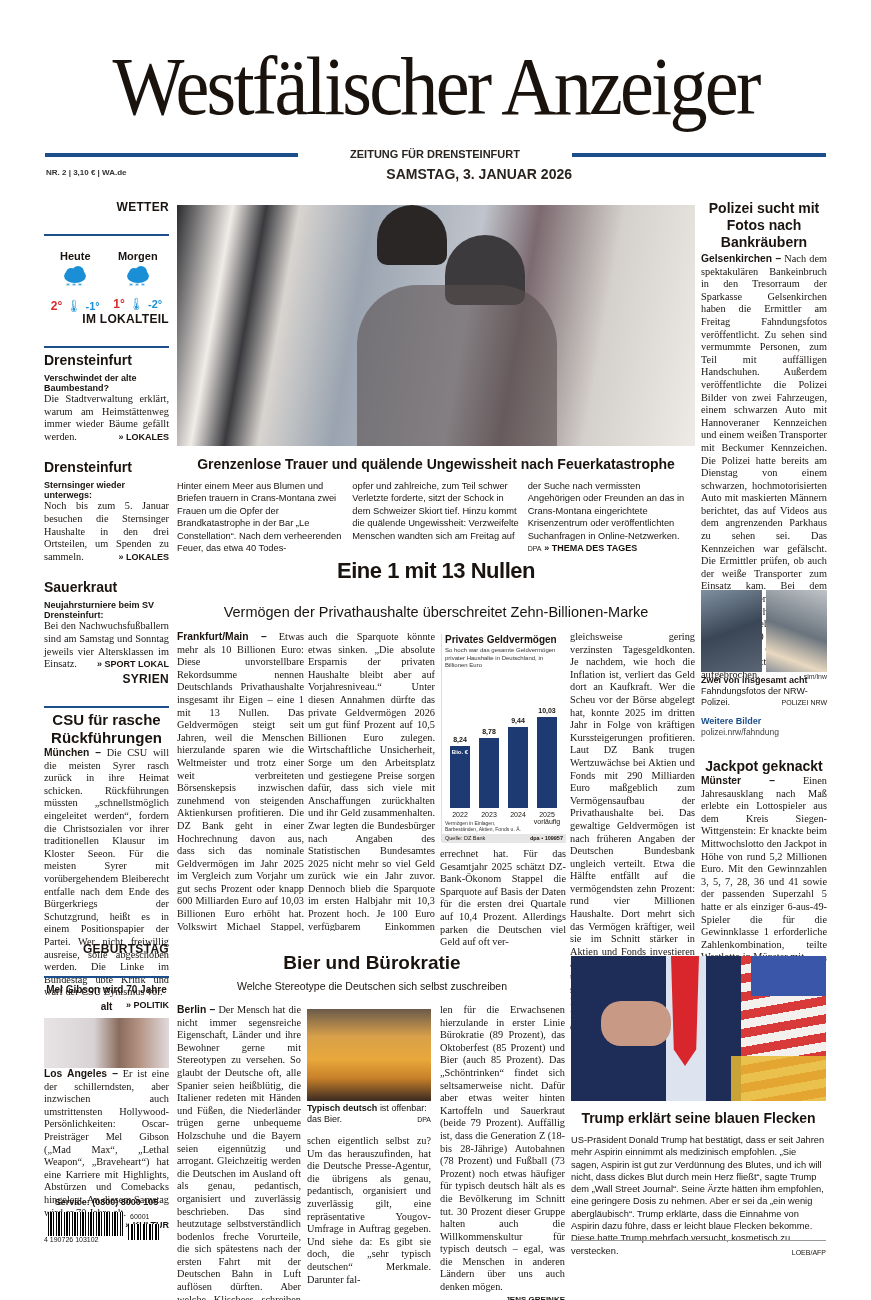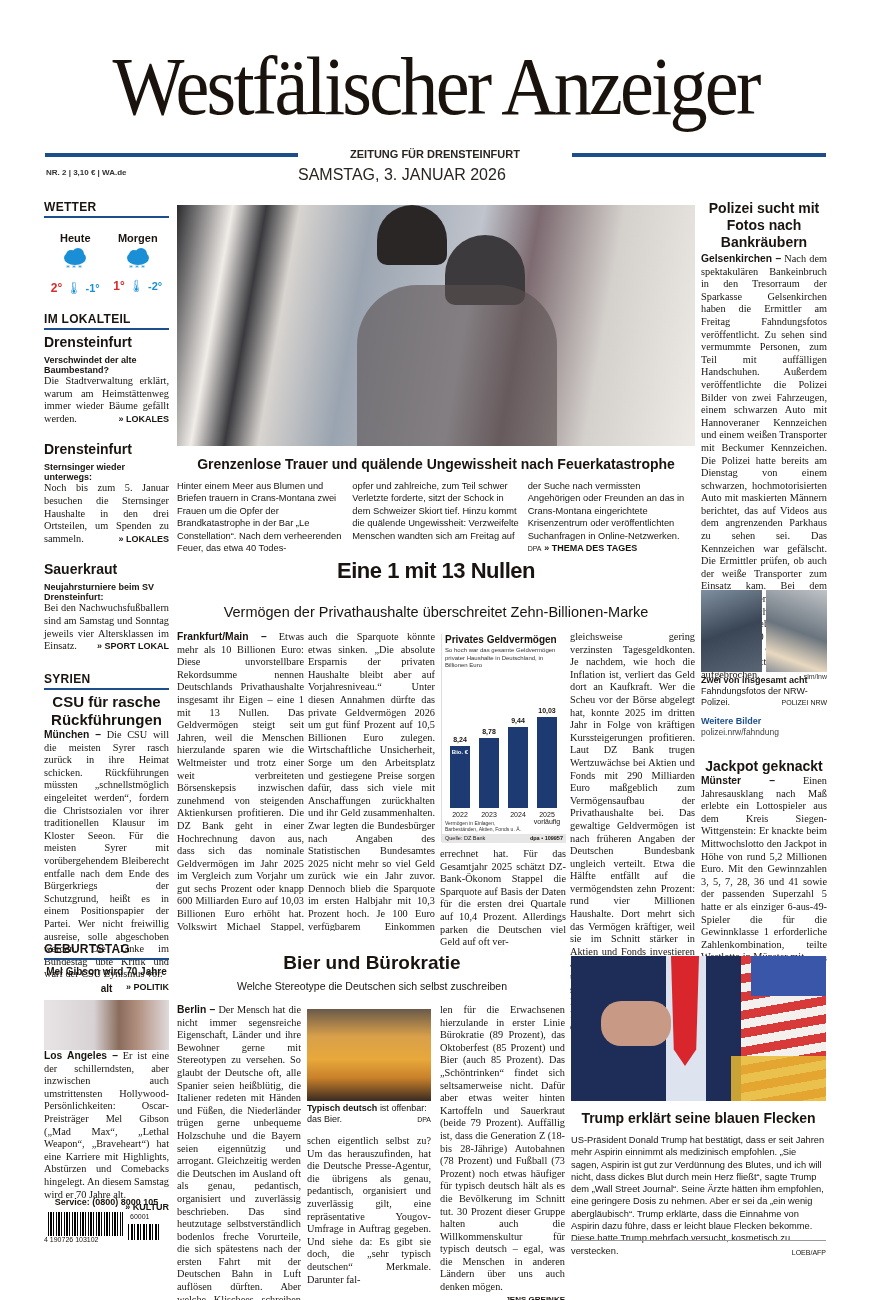--- a/index.html
+++ b/index.html
@@ -1,39 +1,39 @@
 <!DOCTYPE html>
 <html><head>
 <meta charset="utf-8">
 <style>
 *{box-sizing:border-box;margin:0;padding:0}
 body{width:871px;height:1300px;background:#fff;color:#1a1410;font-family:"Liberation Serif",serif;position:relative;overflow:hidden}
 .abs{position:absolute}
 .sans{font-family:"Liberation Sans","DejaVu Sans",sans-serif}
 .mast{left:0;top:42;width:871px;text-align:center;top:42px;font-family:"Liberation Serif",serif;font-size:82px;letter-spacing:-3px;font-weight:400;line-height:90px;transform:scaleX(0.93);color:#1a120c}
 .blue-line{height:4px;background:#1d4e8c}
-.kicker{font-family:"Liberation Sans",sans-serif;font-weight:bold;text-align:left;font-size:12px;letter-spacing:.3px;padding-bottom:2px;border-bottom:2px solid #1d4e8c}
+.kicker{font-family:"Liberation Sans",sans-serif;font-weight:bold;text-align:right;font-size:12px;letter-spacing:.3px;padding-bottom:20px;border-bottom:2px solid #1d4e8c}
 .body{font-size:10.3px;line-height:12.6px;text-align:justify;hyphens:auto}
 .body b,.lead{font-family:"Liberation Sans",sans-serif;font-weight:bold}
 .ref{font-family:"Liberation Sans",sans-serif;font-weight:bold;font-size:9px;float:right}
 .credit{font-family:"Liberation Sans",sans-serif;font-size:7px;float:right;color:#333;margin-top:2px}
 h2{font-family:"Liberation Sans",sans-serif;font-weight:bold}
 .photo{overflow:hidden}
 .bar{position:absolute;bottom:0;background:#1d3a72}
 .barval{position:absolute;font-family:"Liberation Sans",sans-serif;font-weight:bold;font-size:7px;text-align:center;width:20px}
 .barcat{position:absolute;font-family:"Liberation Sans",sans-serif;font-size:7px;text-align:center;width:28px}
 </style>
 </head>
 <body>
 
 <div class="abs mast">Westfälischer Anzeiger</div>
 <div class="abs blue-line" style="left:45px;top:153px;width:253px"></div>
 <div class="abs blue-line" style="left:572px;top:153px;width:254px"></div>
 <div class="abs sans" style="left:298px;top:148px;width:274px;text-align:center;font-size:11px;font-weight:bold;color:#2a2420">ZEITUNG FÜR DRENSTEINFURT</div>
-<div class="abs sans" style="left:298px;top:166px;width:274px;text-align:left;font-size:16px;font-weight:normal;color:#2a2420">SAMSTAG, 3. JANUAR 2026</div>
+<div class="abs sans" style="left:298px;top:166px;width:274px;text-align:right;font-size:14px;font-weight:bold;color:#2a2420">SAMSTAG, 3. JANUAR 2026</div>
 <div class="abs sans" style="left:46px;top:168px;font-size:8px;font-weight:bold;color:#333">
   <span>NR. 2</span> | <span>3,10 €</span> | <span>WA.de</span>
 </div>
 
 <div class="abs" style="left:44px;top:200px;width:125px">
   <div class="kicker">WETTER</div>
   <div style="display:flex;justify-content:space-around;margin-top:14px">
     <div style="text-align:center;width:58px">
       <div class="sans" style="font-weight:bold;font-size:11px">Heute</div>
       <svg width="30" height="24" viewBox="0 0 30 24" style="margin-top:4px">

